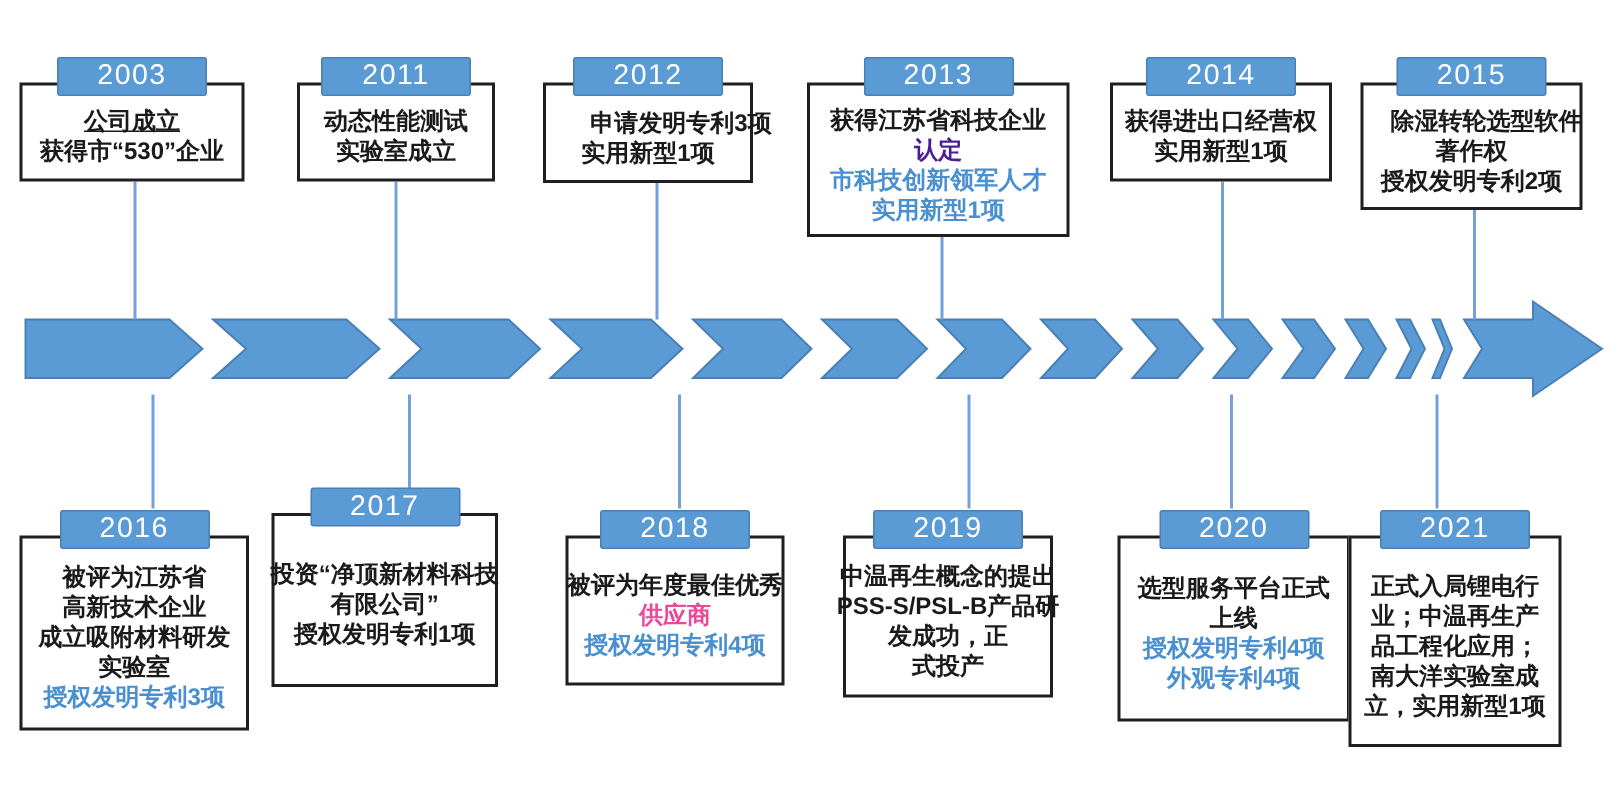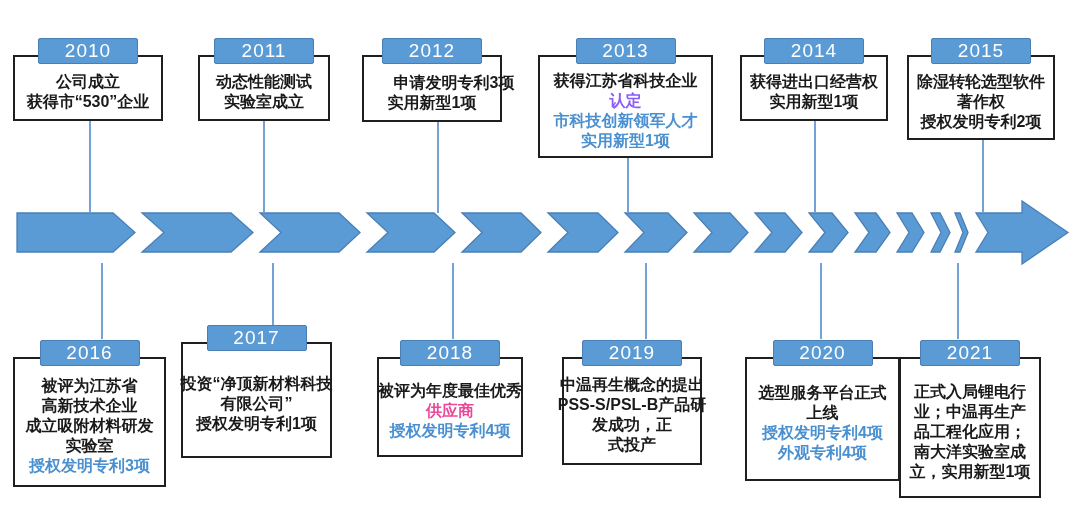--- a/index.html
+++ b/index.html
@@ -67,23 +67,23 @@
   <div class="conn" style="left:982px;top:140px;height:73px"></div>
 
   <div class="conn" style="left:101px;top:263px;height:76px"></div>
   <div class="conn" style="left:272px;top:263px;height:76px"></div>
   <div class="conn" style="left:452px;top:263px;height:76px"></div>
   <div class="conn" style="left:645px;top:263px;height:76px"></div>
   <div class="conn" style="left:820px;top:263px;height:76px"></div>
   <div class="conn" style="left:957px;top:263px;height:76px"></div>
 
   <div class="card" style="left:13px;top:55px;width:150px;height:66px">
-    <div class="year-tab">2010</div>
+    <div class="year-tab">2003</div>
     <div class="lines">
-        <div class="tline" style="color: rgb(26, 26, 26);">公司成立</div>
+        <div class="tline" style="color: rgb(26, 26, 26); text-decoration: underline;">公司成立</div>
         <div class="tline" style="color: rgb(26, 26, 26);">获得市“530”企业</div>
       </div>
   </div>
   <div class="card" style="left:198px;top:55px;width:132px;height:66px">
     <div class="year-tab">2011</div>
     <div class="lines">
         <div class="tline" style="color: rgb(26, 26, 26);">动态性能测试</div>
         <div class="tline" style="color: rgb(26, 26, 26);">实验室成立</div>
       </div>
   </div>
@@ -91,36 +91,36 @@
     <div class="year-tab">2012</div>
     <div class="lines">
         <div class="tline" style="color: rgb(26, 26, 26); padding-left: 44px;">申请发明专利3项</div>
         <div class="tline" style="color: rgb(26, 26, 26);">实用新型1项</div>
       </div>
   </div>
   <div class="card" style="left:538px;top:55px;width:175px;height:103px">
     <div class="year-tab">2013</div>
     <div class="lines">
         <div class="tline" style="color: rgb(26, 26, 26);">获得江苏省科技企业</div>
-        <div class="tline" style="color: #8b5cf6;">认定</div>
+        <div class="tline" style="color: #4c1d95;">认定</div>
         <div class="tline" style="color: rgb(74, 144, 208);">市科技创新领军人才</div>
         <div class="tline" style="color: rgb(74, 144, 208);">实用新型1项</div>
       </div>
   </div>
   <div class="card" style="left:740px;top:55px;width:148px;height:66px">
     <div class="year-tab">2014</div>
     <div class="lines">
         <div class="tline" style="color: rgb(26, 26, 26);">获得进出口经营权</div>
         <div class="tline" style="color: rgb(26, 26, 26);">实用新型1项</div>
       </div>
   </div>
   <div class="card" style="left:907px;top:55px;width:148px;height:85px">
     <div class="year-tab">2015</div>
     <div class="lines">
-        <div class="tline" style="color: rgb(26, 26, 26);">除湿转轮选型软件</div>
+        <div class="tline" style="color: rgb(26, 26, 26); padding-left: 20px;">除湿转轮选型软件</div>
         <div class="tline" style="color: rgb(26, 26, 26);">著作权</div>
         <div class="tline" style="color: rgb(26, 26, 26);">授权发明专利2项</div>
       </div>
   </div>
 
   <div class="card" style="left:13px;top:357px;width:153px;height:130px">
     <div class="year-tab">2016</div>
     <div class="lines">
         <div class="tline" style="color: rgb(26, 26, 26);">被评为江苏省</div>
         <div class="tline" style="color: rgb(26, 26, 26);">高新技术企业</div>

